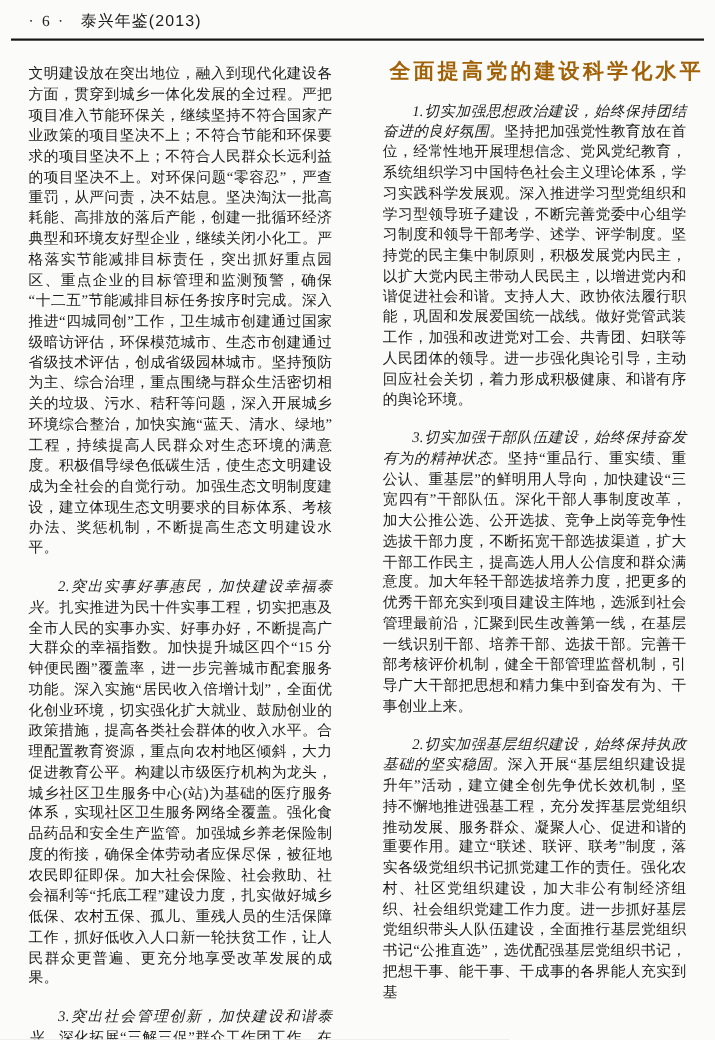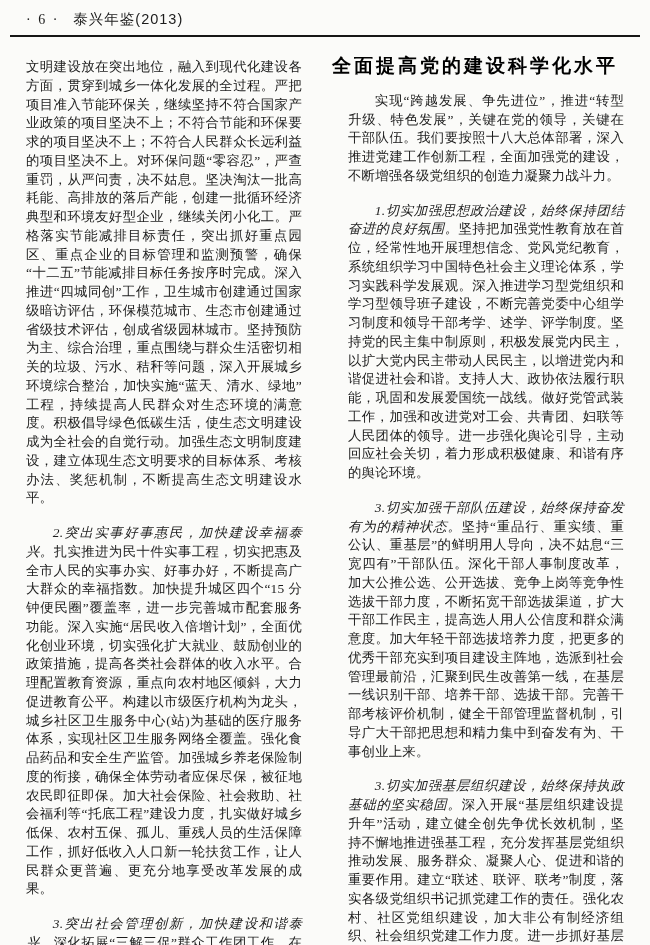--- a/index.html
+++ b/index.html
@@ -57,42 +57,41 @@
   .para.no-indent { text-indent: 0; }
   .lead {
     font-style: italic;
     font-weight: 500;
   }
   .section-heading {
     font-family: "Liberation Sans", "DejaVu Sans", sans-serif;
     font-weight: bold;
     font-size: 19px;
     letter-spacing: 3px;
-    text-align: left;
+    text-align: right;
     text-indent: 0;
     margin: 15px 0 13px;
-    color: #000000;
+    color: #a16207;
   }
 </style>
 </head>
 <body>
 
 <div class="page">
   <div class="page-header">
     <span class="page-number">· 6 ·</span>
     <span class="book-title">泰兴年鉴(2013)</span>
   </div>
   <hr class="header-rule">
   <div class="content">
     <div class="column">
         <p class="para no-indent"><span>文明建设放在突出地位，融入到现代化建设各方面，贯穿到城乡一体化发展的全过程。严把项目准入节能环保关，继续坚持不符合国家产业政策的项目坚决不上；不符合节能和环保要求的项目坚决不上；不符合人民群众长远利益的项目坚决不上。对环保问题“零容忍”，严查重罚，从严问责，决不姑息。坚决淘汰一批高耗能、高排放的落后产能，创建一批循环经济典型和环境友好型企业，继续关闭小化工。严格落实节能减排目标责任，突出抓好重点园区、重点企业的目标管理和监测预警，确保“十二五”节能减排目标任务按序时完成。深入推进“四城同创”工作，卫生城市创建通过国家级暗访评估，环保模范城市、生态市创建通过省级技术评估，创成省级园林城市。坚持预防为主、综合治理，重点围绕与群众生活密切相关的垃圾、污水、秸秆等问题，深入开展城乡环境综合整治，加快实施“蓝天、清水、绿地”工程，持续提高人民群众对生态环境的满意度。积极倡导绿色低碳生活，使生态文明建设成为全社会的自觉行动。加强生态文明制度建设，建立体现生态文明要求的目标体系、考核办法、奖惩机制，不断提高生态文明建设水平。</span></p>
         <p class="para"><span class="lead">2.突出实事好事惠民，加快建设幸福泰兴。</span><span>扎实推进为民十件实事工程，切实把惠及全市人民的实事办实、好事办好，不断提高广大群众的幸福指数。加快提升城区四个“15 分钟便民圈”覆盖率，进一步完善城市配套服务功能。深入实施“居民收入倍增计划”，全面优化创业环境，切实强化扩大就业、鼓励创业的政策措施，提高各类社会群体的收入水平。合理配置教育资源，重点向农村地区倾斜，大力促进教育公平。构建以市级医疗机构为龙头，城乡社区卫生服务中心(站)为基础的医疗服务体系，实现社区卫生服务网络全覆盖。强化食品药品和安全生产监管。加强城乡养老保险制度的衔接，确保全体劳动者应保尽保，被征地农民即征即保。加大社会保险、社会救助、社会福利等“托底工程”建设力度，扎实做好城乡低保、农村五保、孤儿、重残人员的生活保障工作，抓好低收入人口新一轮扶贫工作，让人民群众更普遍、更充分地享受改革发展的成果。</span></p>
         <p class="para"><span class="lead">3.突出社会管理创新，加快建设和谐泰兴。</span><span>深化拓展“三解三促”群众工作团工作，在促进基层和谐和为民服务中发挥积极作用，打造具有时代特征和泰兴特色的群众工作品牌。积极创新巡回接访团工作机制，方便群众反映诉求，努力将问题解决在基层。全面推行“一委一居一站一办”社区管理架构，不断完善社区服务功能。扎实推进城区网格化管理，建好市级社会管理服务平台，促进城市管理更加精细高效。完善提升中心户长制，进一步发挥其服务群众、化解矛盾、维护稳定的基础性作用。深入推进平安泰兴、法治泰兴</span></p>
       </div>
     <div class="column">
         <div class="section-heading">全面提高党的建设科学化水平</div>
-        <p class="para"><span>实现“跨越发展、争先进位”，推进“转型升级、特色发展”，关键在党的领导，关键在干部队伍。我们要按照十八大总体部署，深入推进党建工作创新工程，全面加强党的建设，不断增强各级党组织的创造力凝聚力战斗力。</span></p>
         <p class="para"><span class="lead">1.切实加强思想政治建设，始终保持团结奋进的良好氛围。</span><span>坚持把加强党性教育放在首位，经常性地开展理想信念、党风党纪教育，系统组织学习中国特色社会主义理论体系，学习实践科学发展观。深入推进学习型党组织和学习型领导班子建设，不断完善党委中心组学习制度和领导干部考学、述学、评学制度。坚持党的民主集中制原则，积极发展党内民主，以扩大党内民主带动人民民主，以增进党内和谐促进社会和谐。支持人大、政协依法履行职能，巩固和发展爱国统一战线。做好党管武装工作，加强和改进党对工会、共青团、妇联等人民团体的领导。进一步强化舆论引导，主动回应社会关切，着力形成积极健康、和谐有序的舆论环境。</span></p>
-        <p class="para"><span class="lead">3.切实加强干部队伍建设，始终保持奋发有为的精神状态。</span><span>坚持“重品行、重实绩、重公认、重基层”的鲜明用人导向，决不姑息“三宽四有”干部队伍。深化干部人事制度改革，加大公推公选、公开选拔、竞争上岗等竞争性选拔干部力度，不断拓宽干部选拔渠道，扩大干部工作民主，提高选人用人公信度和群众满意度。加大年轻干部选拔培养力度，把更多的优秀干部充实到项目建设主阵地，选派到社会管理最前沿，汇聚到民生改善第一线，在基层一线识别干部、培养干部、选拔干部。完善干部考核评价机制，健全干部管理监督机制，引导广大干部把思想和精力集中到奋发有为、干事创业上来。</span></p>
-        <p class="para"><span class="lead">3.切实加强基层组织建设，始终保持执政基础的坚实稳固。</span><span>深入开展“基层组织建设提升年”活动，建立健全创先争优长效机制，坚持不懈地推进强基工程，充分发挥基层党组织推动发展、服务群众、凝聚人心、促进和谐的重要作用。建立“联述、联评、联考”制度，落实各级党组织书记抓党建工作的责任。强化农村、社区党组织建设，加大非公有制经济组织、社会组织党建工作力度。进一步抓好基层党组织带头人队伍建设，全面推行基层党组织书记“公推直选”，选优配强基层党组织书记，把想干事、能干事、干成事的各界能人充实到基</span></p>
+        <p class="para"><span class="lead">3.切实加强干部队伍建设，始终保持奋发有为的精神状态。</span><span>坚持“重品行、重实绩、重公认、重基层”的鲜明用人导向，加快建设“三宽四有”干部队伍。深化干部人事制度改革，加大公推公选、公开选拔、竞争上岗等竞争性选拔干部力度，不断拓宽干部选拔渠道，扩大干部工作民主，提高选人用人公信度和群众满意度。加大年轻干部选拔培养力度，把更多的优秀干部充实到项目建设主阵地，选派到社会管理最前沿，汇聚到民生改善第一线，在基层一线识别干部、培养干部、选拔干部。完善干部考核评价机制，健全干部管理监督机制，引导广大干部把思想和精力集中到奋发有为、干事创业上来。</span></p>
+        <p class="para"><span class="lead">2.切实加强基层组织建设，始终保持执政基础的坚实稳固。</span><span>深入开展“基层组织建设提升年”活动，建立健全创先争优长效机制，坚持不懈地推进强基工程，充分发挥基层党组织推动发展、服务群众、凝聚人心、促进和谐的重要作用。建立“联述、联评、联考”制度，落实各级党组织书记抓党建工作的责任。强化农村、社区党组织建设，加大非公有制经济组织、社会组织党建工作力度。进一步抓好基层党组织带头人队伍建设，全面推行基层党组织书记“公推直选”，选优配强基层党组织书记，把想干事、能干事、干成事的各界能人充实到基</span></p>
       </div>
   </div>
 </div>
 
 </body></html>

